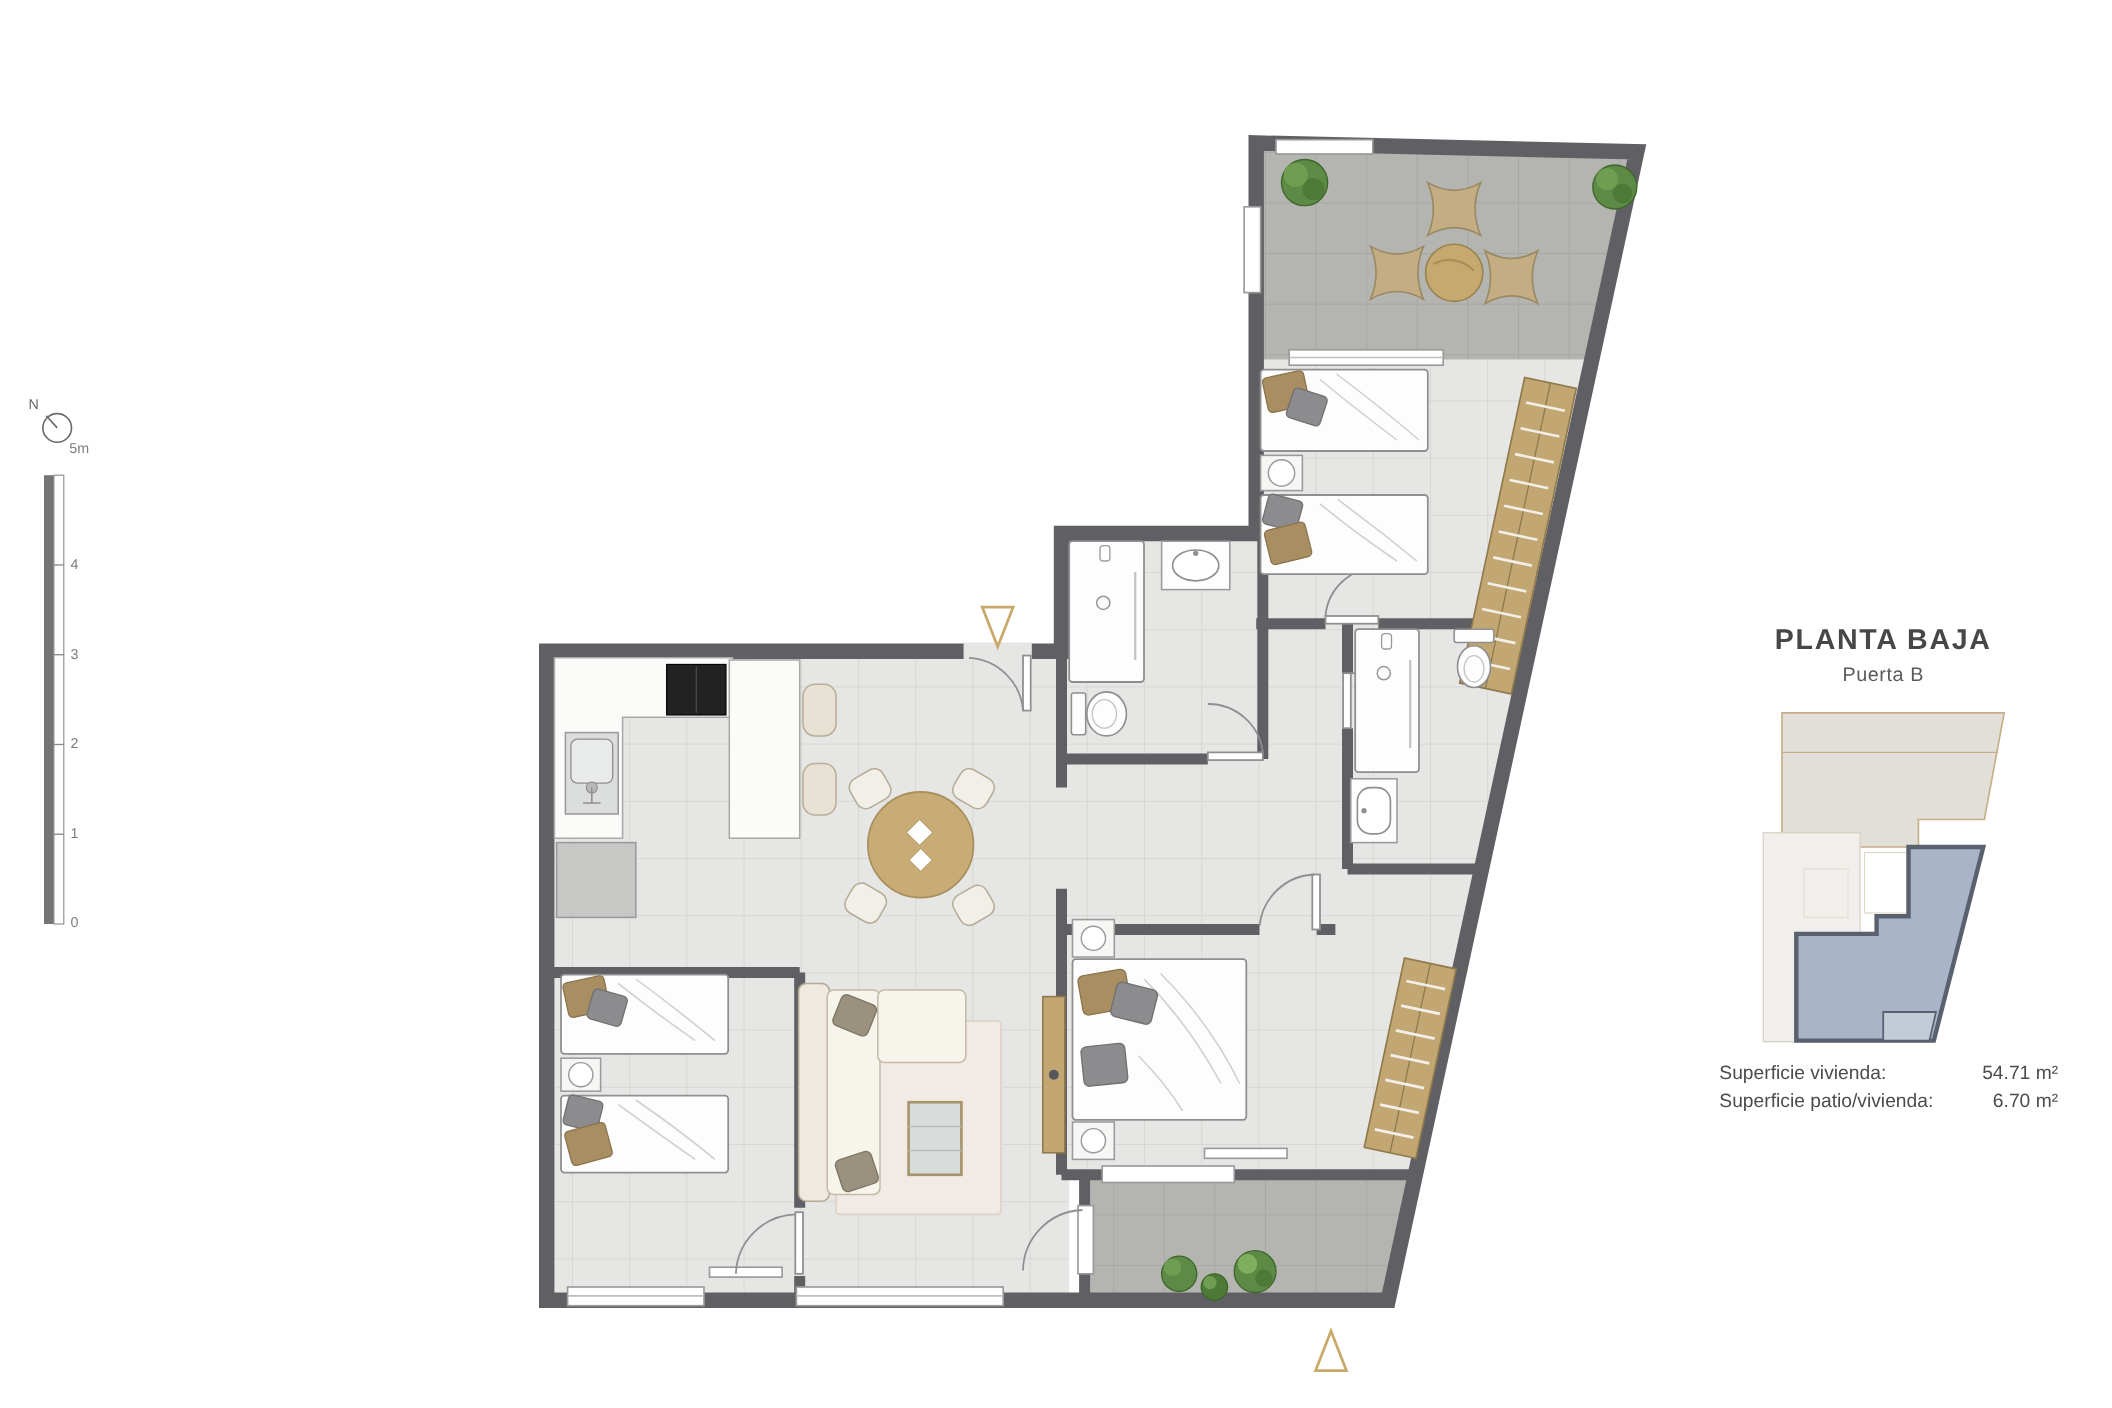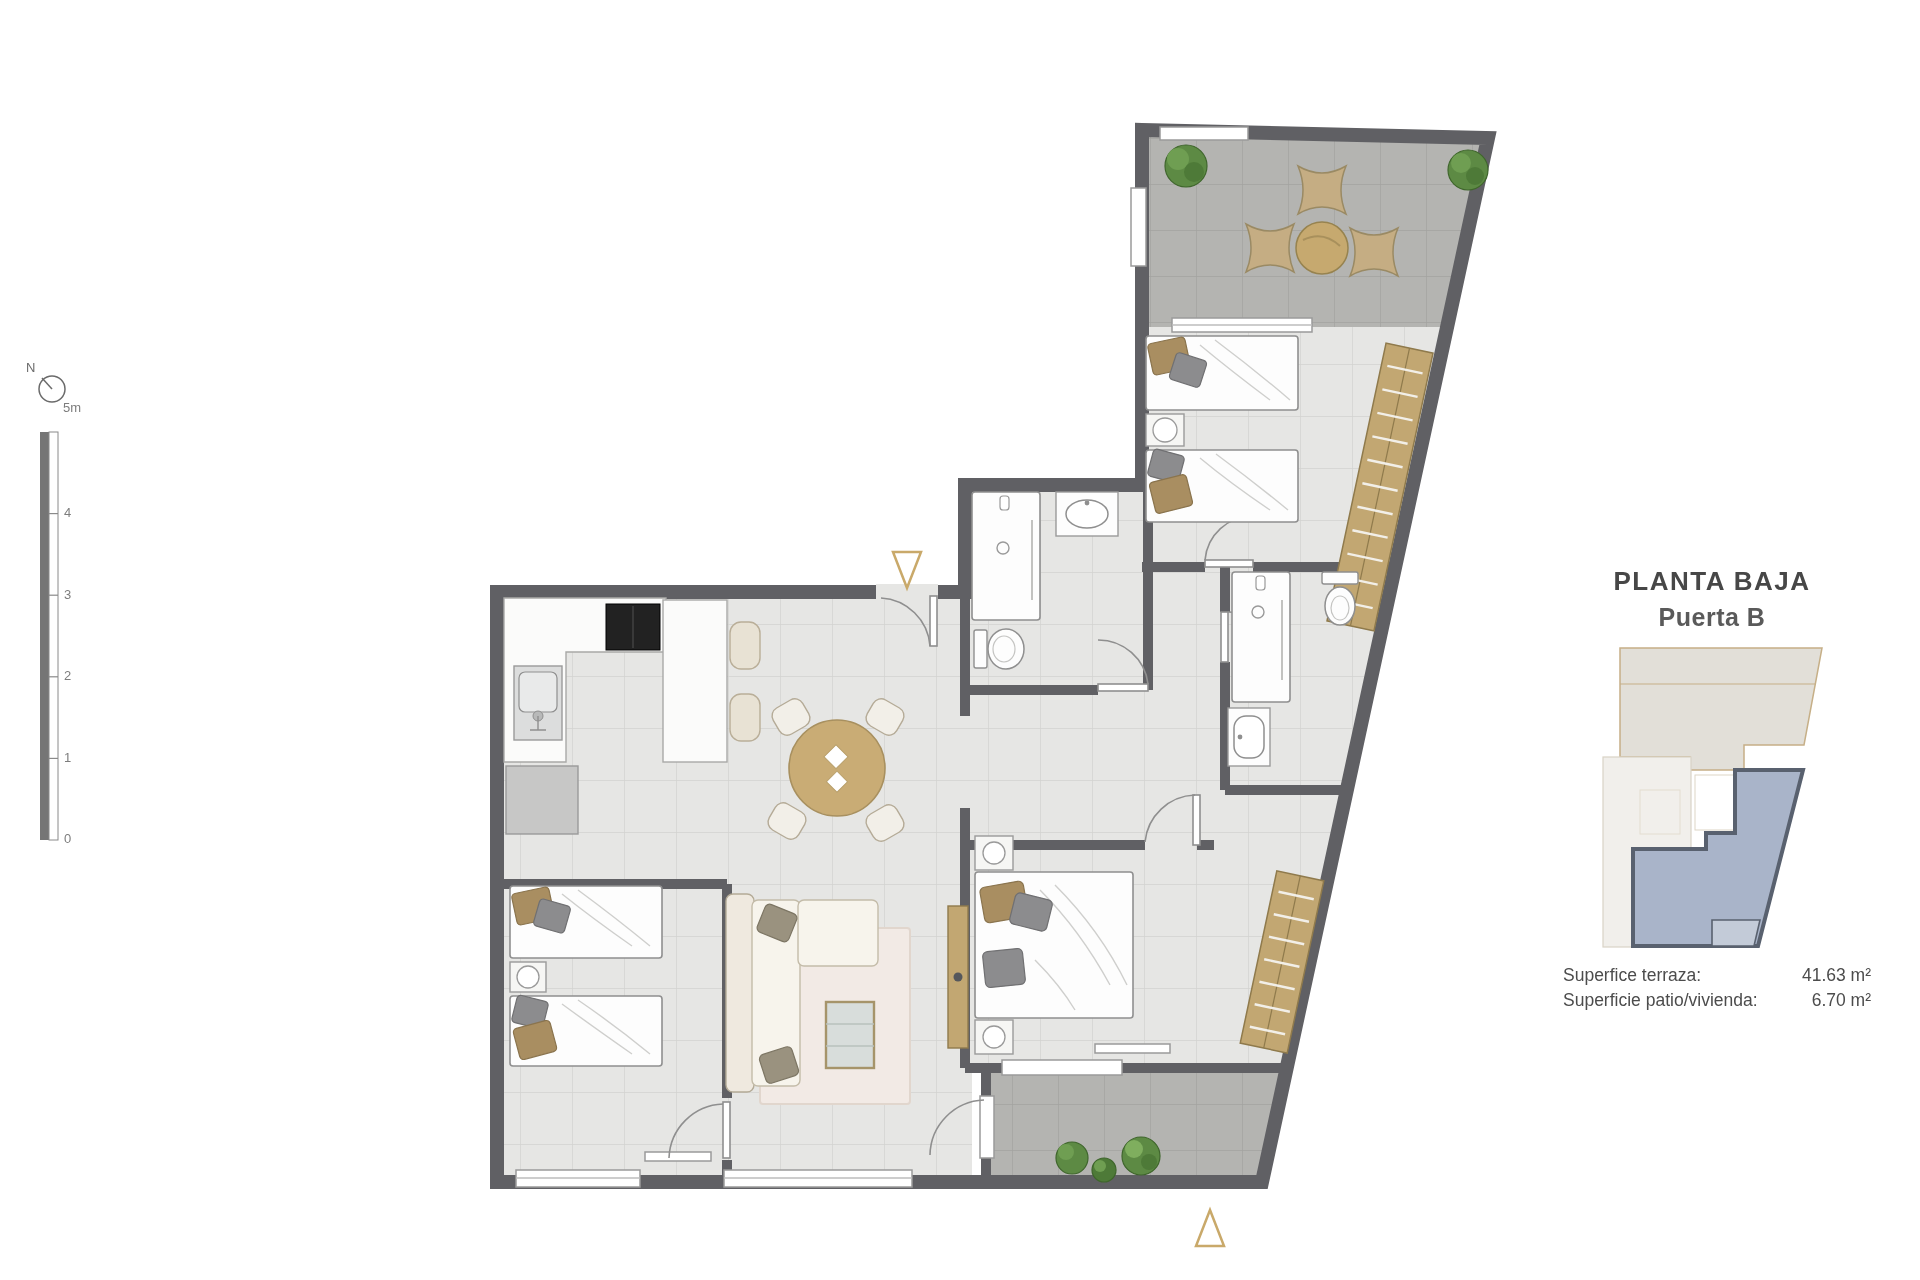--- a/index.html
+++ b/index.html
@@ -9,21 +9,21 @@
   .compass-n{position:absolute;left:26px;top:360px;font-size:13px;color:#6b6b6b;}
   .scale-label{position:absolute;font-size:13px;color:#7d7d7d;}
   .lbl-5m{left:63px;top:400px;}
   .lbl-4{left:64px;top:505px;}
   .lbl-3{left:64px;top:587px;}
   .lbl-2{left:64px;top:668px;}
   .lbl-1{left:64px;top:750px;}
   .lbl-0{left:64px;top:831px;}
   .title-block{position:absolute;left:1578px;top:566px;width:268px;text-align:center;color:#474747;}
   .title-block .t1{font-size:26px;font-weight:bold;letter-spacing:1.5px;}
-  .title-block .t2{font-size:25px;font-weight:700;color:#5a5a5a;margin-top:6px;letter-spacing:0.5px;}
+  .title-block .t2{font-size:18px;font-weight:400;color:#5a5a5a;margin-top:6px;letter-spacing:0.5px;}
   .areas{position:absolute;left:1563px;top:964px;width:308px;color:#4c4c4c;font-size:17.5px;line-height:1.3;}
   .area-row{display:flex;justify-content:space-between;align-items:flex-end;margin-bottom:2px;}
   .area-label{max-width:202px;}
   .area-value{white-space:nowrap;}
 </style>
 </head>
 <body>
 
 <div class="stage">
 
@@ -346,22 +346,22 @@
 <span class="scale-label lbl-1">1</span>
 <span class="scale-label lbl-0">0</span>
 
 <div class="title-block">
   <div class="t1">PLANTA BAJA</div>
   <div class="t2">Puerta B</div>
 </div>
 
 <div class="areas">
   <div class="area-row">
-    <span class="area-label">Superfice terraza:</span>
-    <span class="area-value">41.63 m²</span>
+    <span class="area-label">Superficie vivienda:</span>
+    <span class="area-value">54.71 m²</span>
   </div>
   <div class="area-row">
     <span class="area-label">Superficie patio/vivienda:</span>
     <span class="area-value">6.70 m²</span>
   </div>
 </div>
 
 </div>
 
 </body></html>

